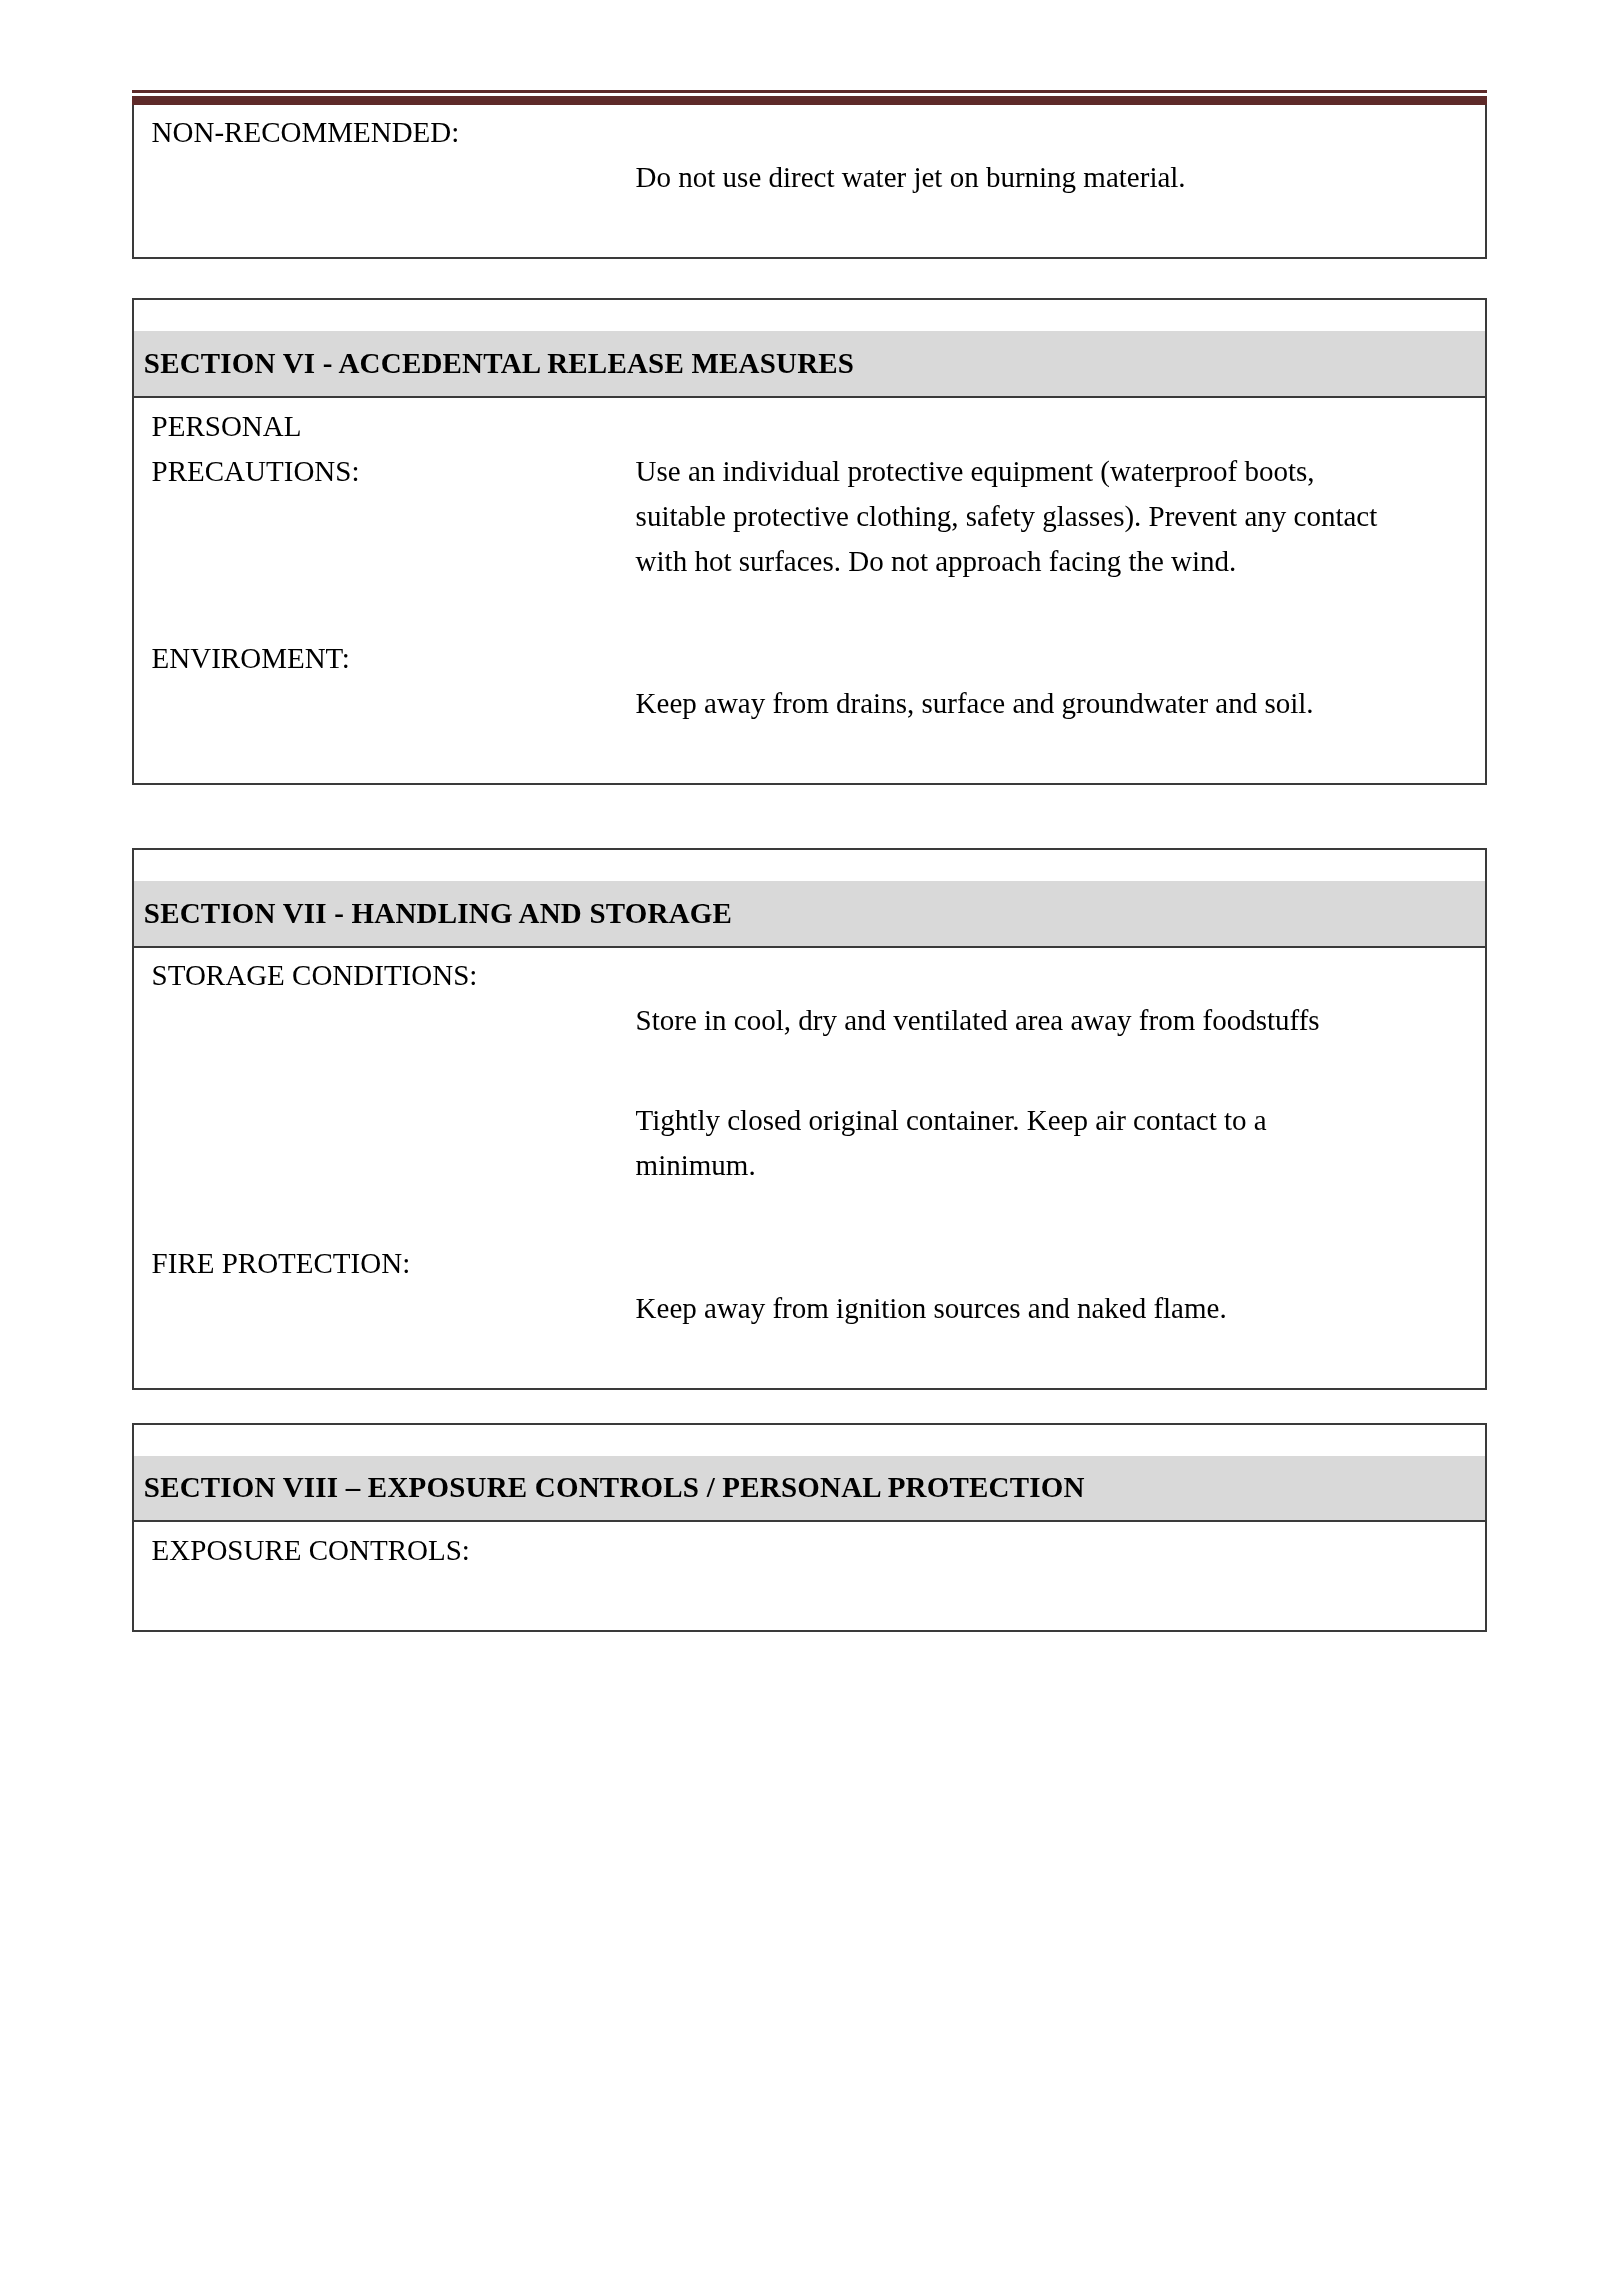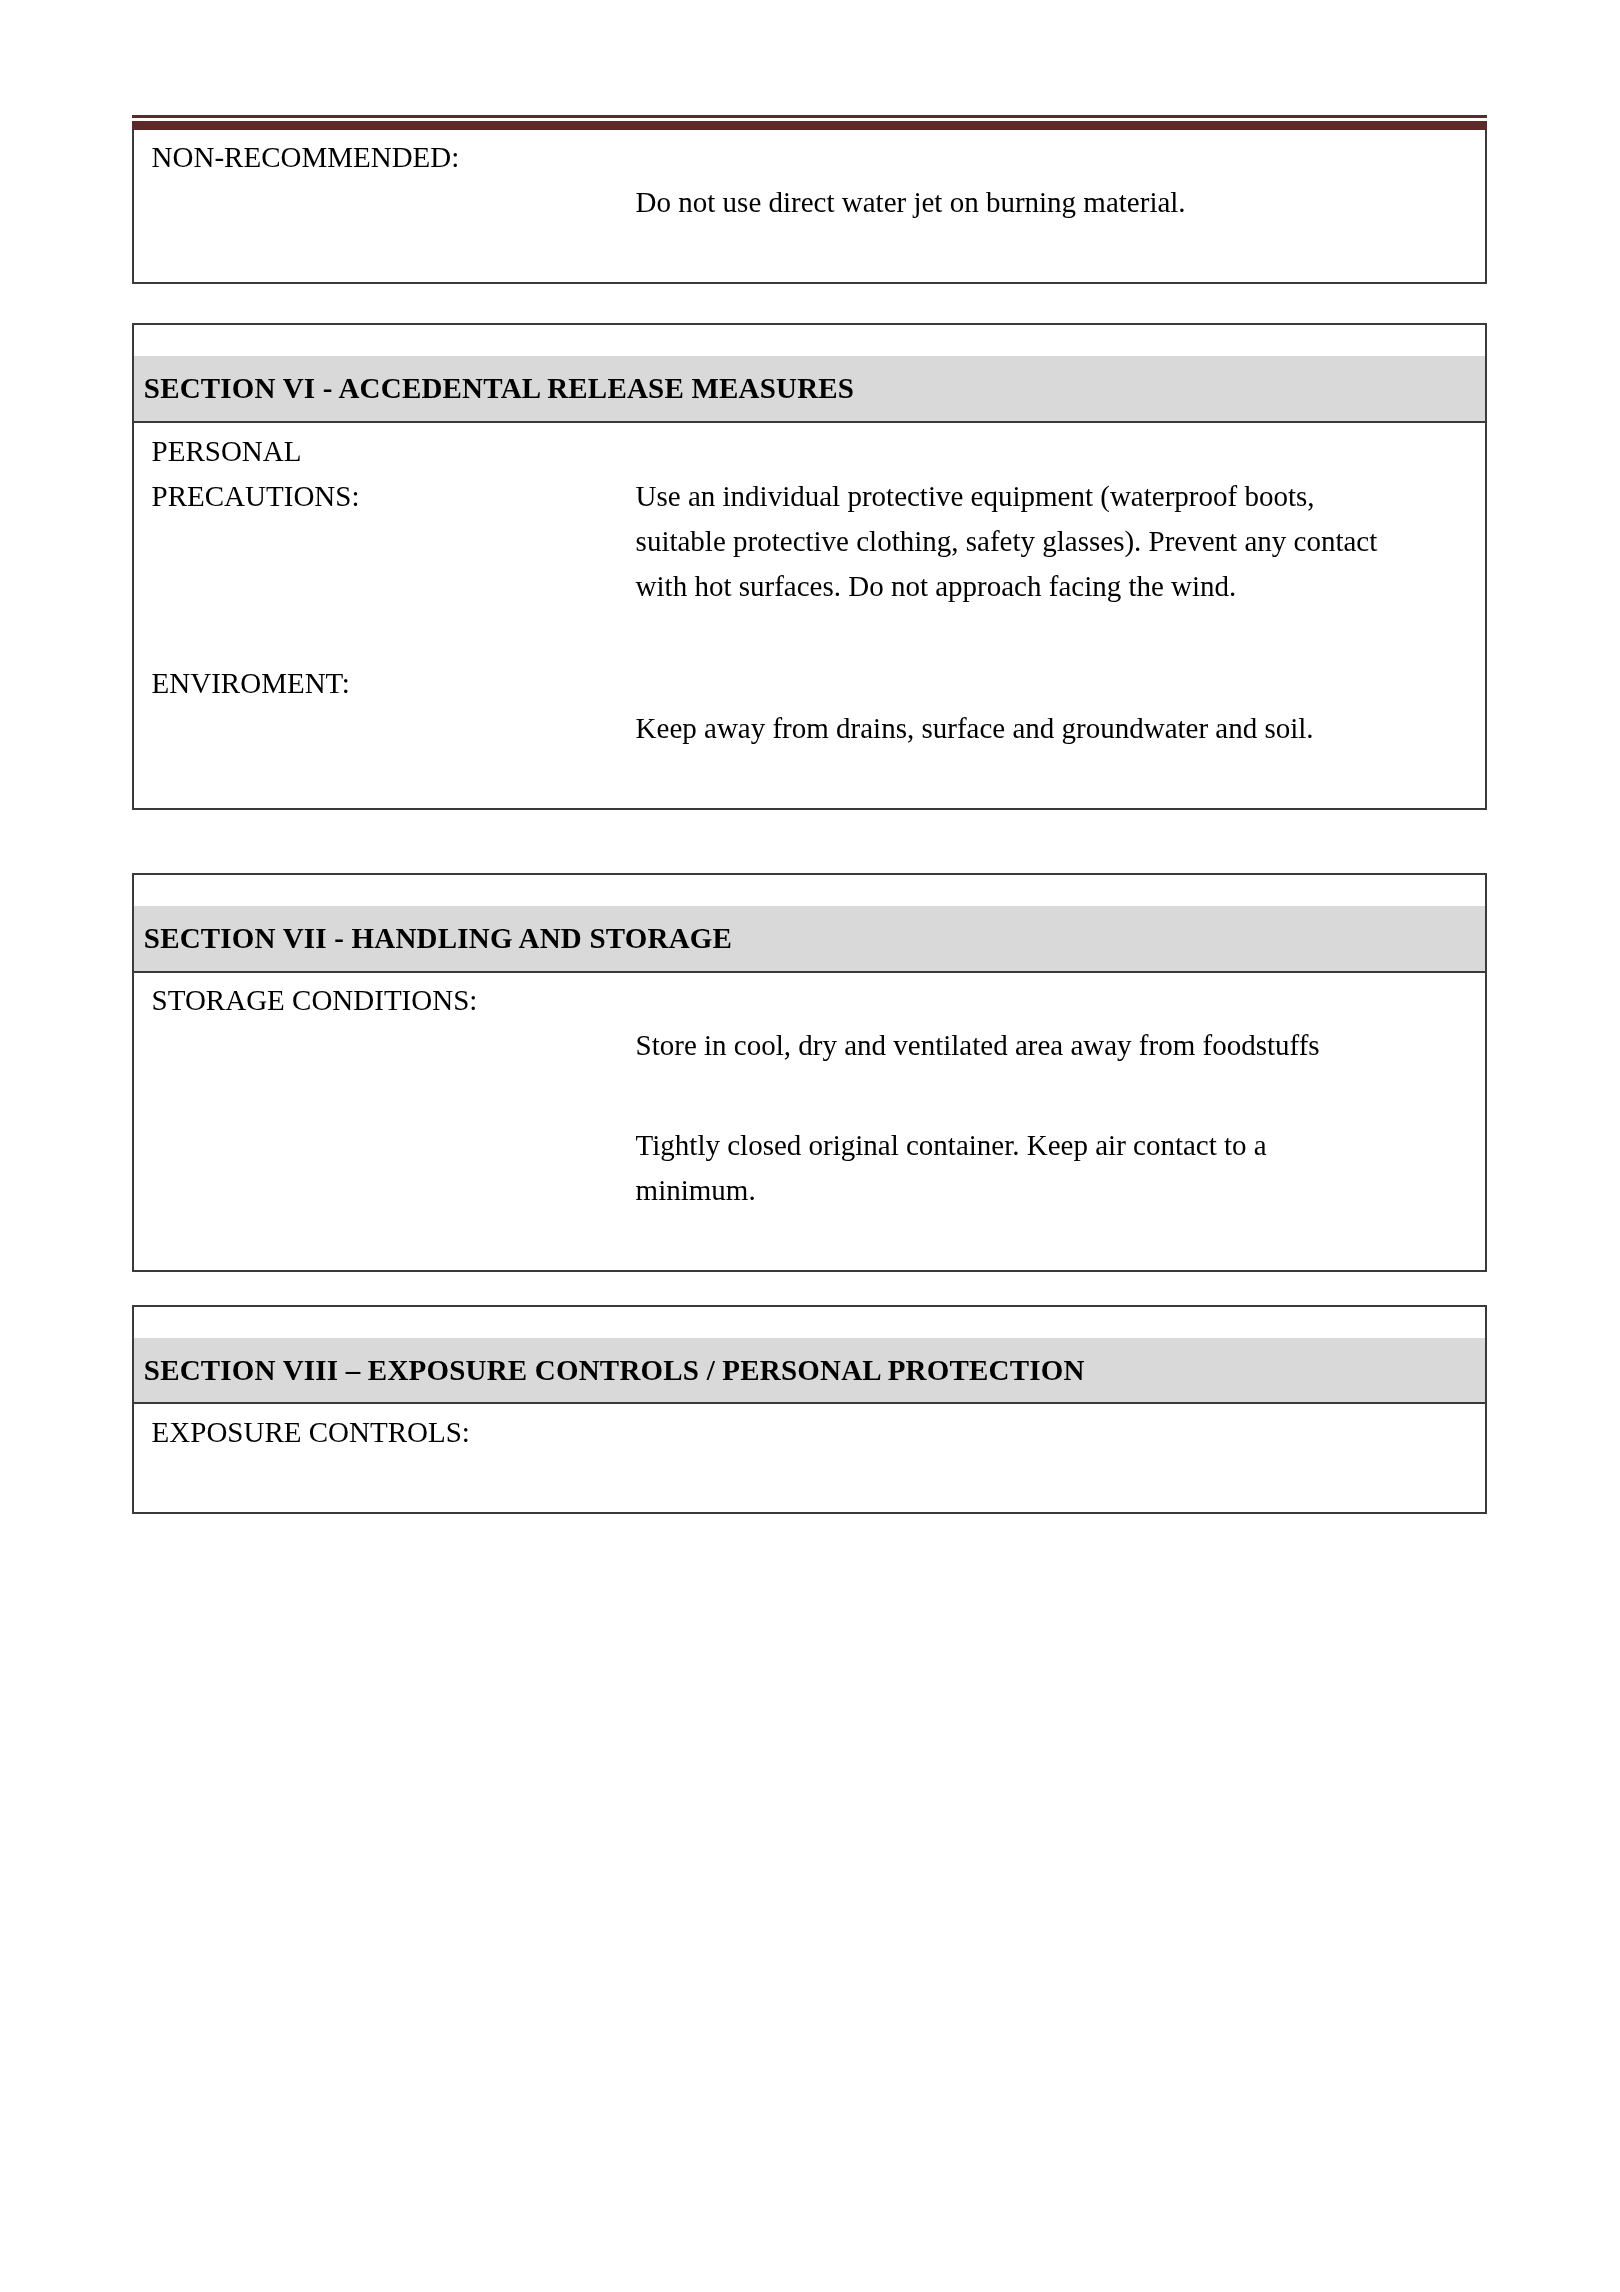--- a/index.html
+++ b/index.html
@@ -11,21 +11,21 @@
     width: 1620px;
     height: 2293px;
     overflow: hidden;
     font-family: "Liberation Serif", "DejaVu Serif", serif;
     color: #000000;
   }
   .page {
     box-sizing: border-box;
     width: 1620px;
     height: 2293px;
-    padding: 115px 133px 0 132px;
+    padding: 90px 133px 0 132px;
   }
   
   .accent { width: 100%; }
   .accent-thin  { height: 2.9px; background: #5e2a29; }
   .accent-gap   { height: 2.9px; background: #ffffff; }
   .accent-thick { height: 8.8px; background: #5e2a29; }
 
   .sds-table {
     box-sizing: border-box;
     border: 2px solid #3a3a3a;
@@ -127,20 +127,26 @@
     <header class="tbl-header">SECTION VII - HANDLING AND STORAGE</header>
     <div class="tbl-body">
       <div class="row">
         <div class="cell-label">STORAGE CONDITIONS:</div>
         <div class="cell-value">
           <p>Store in cool, dry and ventilated area away from foodstuffs</p>
           <p>Tightly closed original container. Keep air contact to a
 minimum.</p>
         </div>
       </div>
+      <div class="row">
+        <div class="cell-label">FIRE PROTECTION:</div>
+        <div class="cell-value">
+          <p>Keep away from ignition sources and naked flame.</p>
+        </div>
+      </div>
     </div>
   </section>
 
   <div class="gap-c"></div>
 
   <section class="sds-table">
     <header class="tbl-header">SECTION VIII – EXPOSURE CONTROLS / PERSONAL PROTECTION</header>
     <div class="tbl-body">
       <div class="row">
         <div class="cell-label">EXPOSURE CONTROLS:</div>

